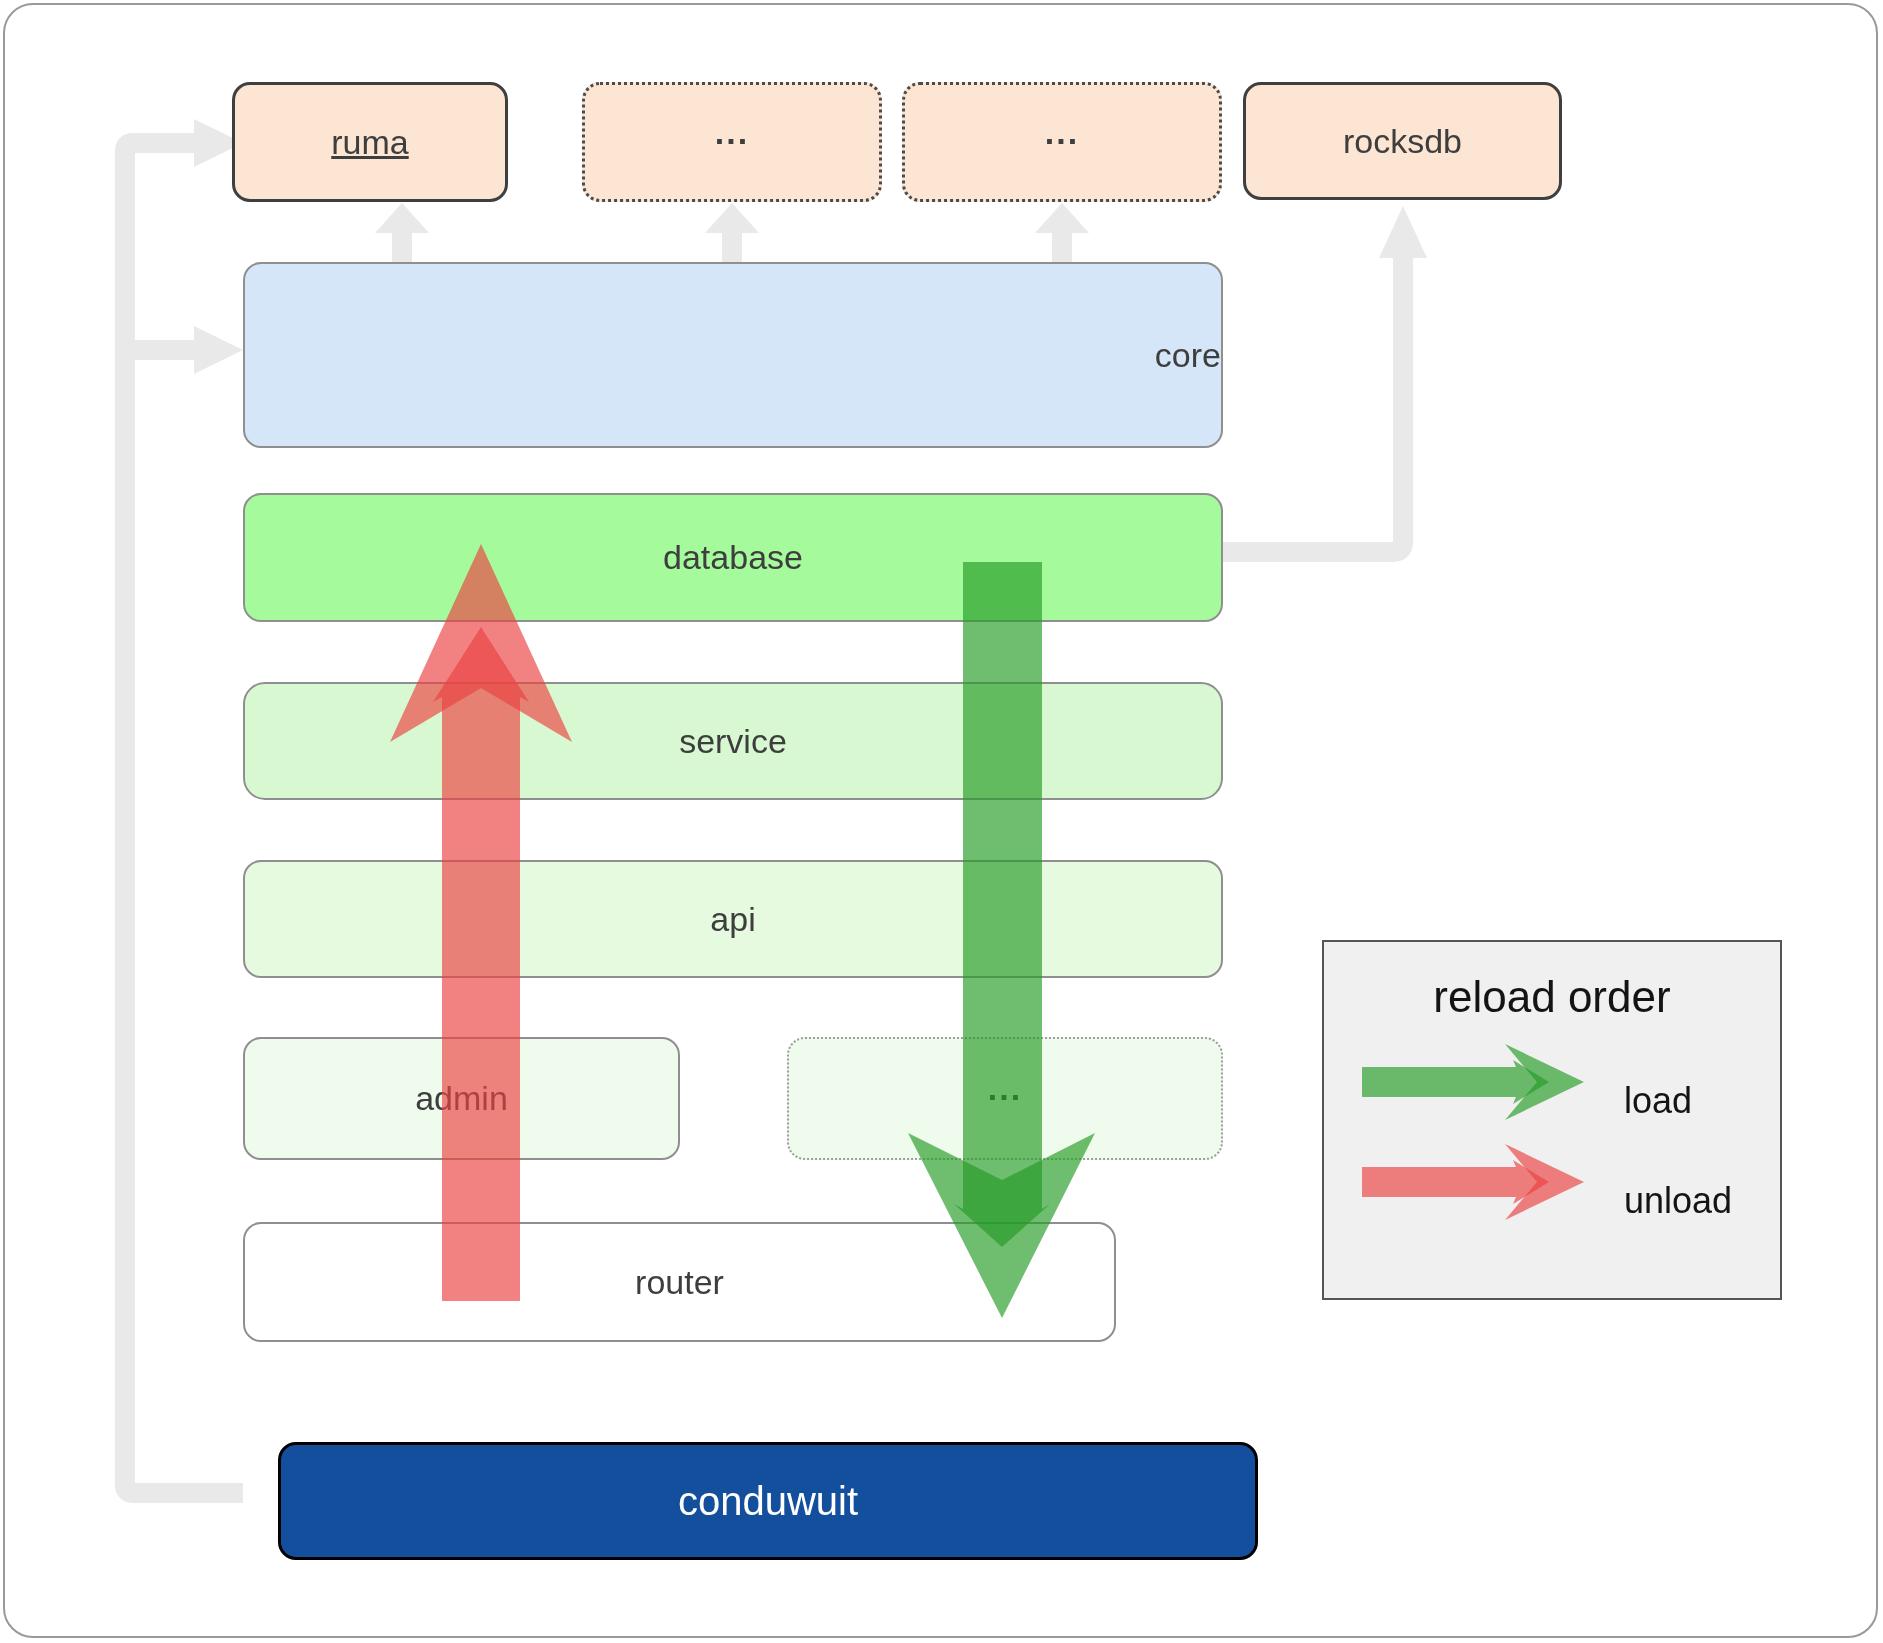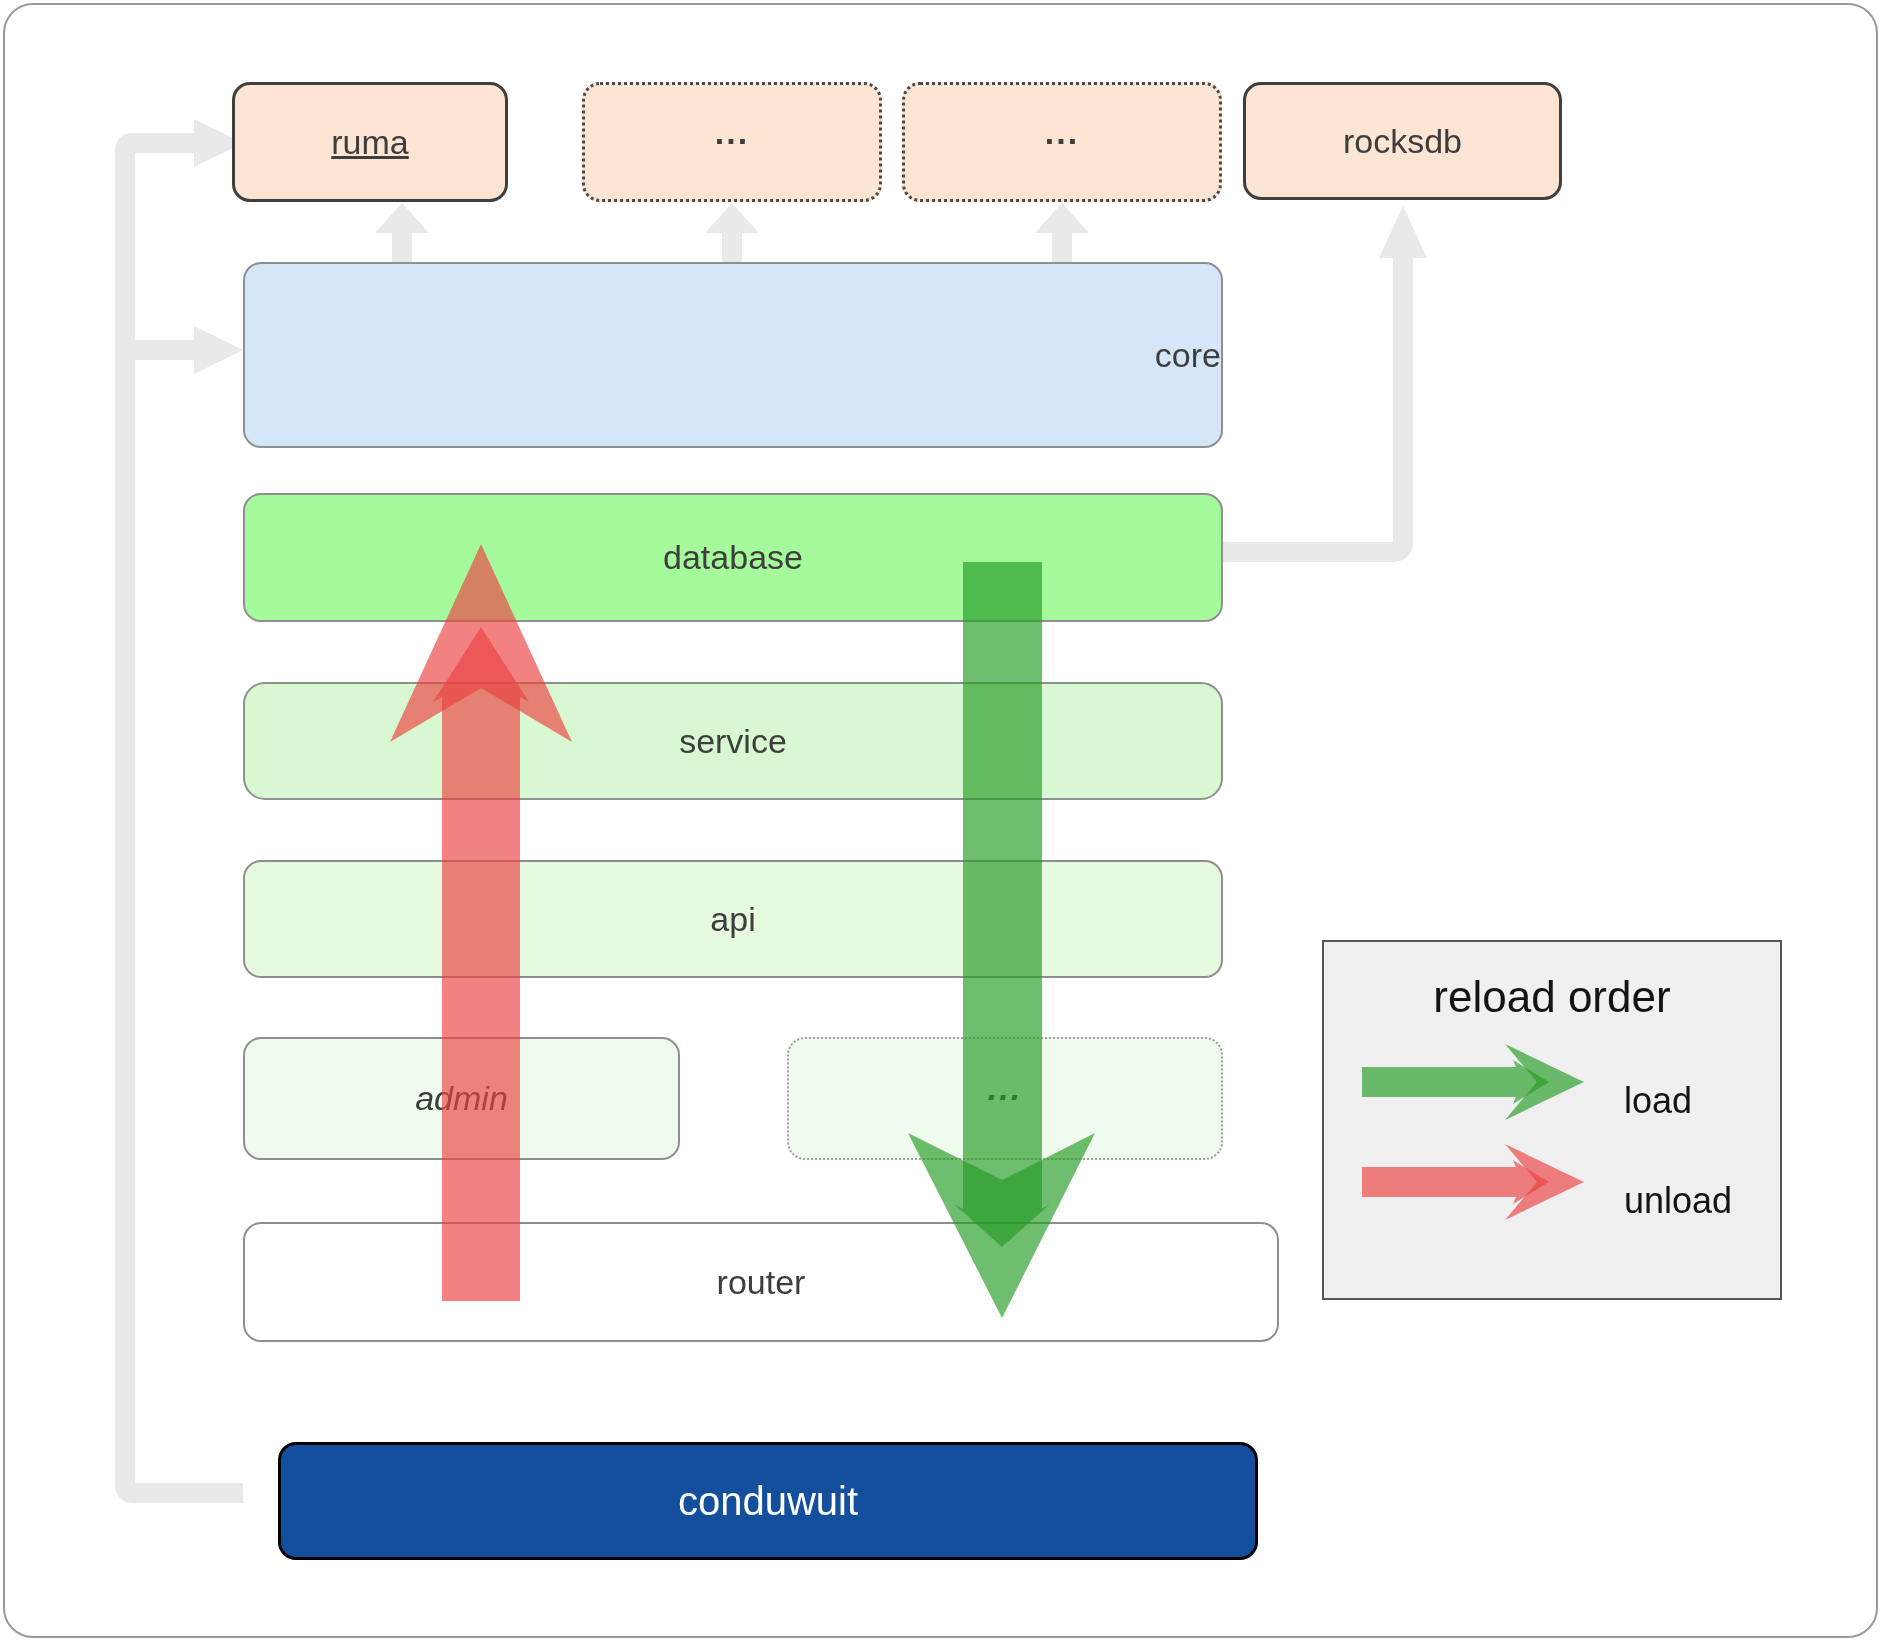--- a/index.html
+++ b/index.html
@@ -26,21 +26,21 @@
   .b-solid-dark{border:3px solid #3f3f3f;}
   .b-dot-dark{border:3px dotted #4b4b4b;}
   .b-dot-gray{border:2px dotted #9e9e9e;}
   .b-gray{border:2px solid #8f8f8f;}
   .b-black{border:3px solid #000;}
   .peach{background:var(--peach-fill);}
   .blue{background:var(--blue-fill);justify-content:flex-end;}
   .grn{background:var(--green-fill);}
   .grn-l{background:var(--green-light);}
   .grn-ll{background:var(--green-lighter);}
-  .grn-f{background:var(--green-faint);font-style:italic;}
+  .grn-f{background:var(--green-faint);}
   .white{background:#fff;}
   .navy{background:var(--navy-fill);color:#fff;font-size:40px;margin-left:35px;}
   .dots{transform:translateY(-0.3em);font-weight:700;letter-spacing:2px;}
   #legend{position:absolute;z-index:2;left:1322px;top:940px;width:460px;height:360px;
           background:var(--legend-bg);border:2px solid #555;box-sizing:border-box;}
   #legend .legend-title{margin-top:30px;text-align:center;font-size:44px;color:#141414;}
   .legend-label{position:absolute;font-size:36px;color:#141414;}
   #legend-load-label{left:300px;top:138px;text-align:center;}
   #legend-unload-label{left:300px;top:238px;}
 </style>
@@ -94,21 +94,21 @@
     <span>api</span>
   </div>
 
   <div class="box grn-f b-gray" style="left:243px;top:1037px;width:437px;height:123px;">
     <span>admin</span>
   </div>
   <div class="box grn-f b-dot-gray" style="left:787px;top:1037px;width:436px;height:123px;">
     <span class="dots">...</span>
   </div>
 
-  <div class="box white b-gray" style="left:243px;top:1222px;width:1036px;height:120px;">
+  <div class="box white b-gray" style="left:243px;top:1222px;width:873px;height:120px;">
     <span>router</span>
   </div>
 
   <div class="box navy b-black" style="left:243px;top:1442px;width:980px;height:118px;">
     <span>conduwuit</span>
   </div>
 
   <div id="legend">
     <div class="legend-title">reload order</div>
     <div class="legend-label" id="legend-load-label">load</div>

